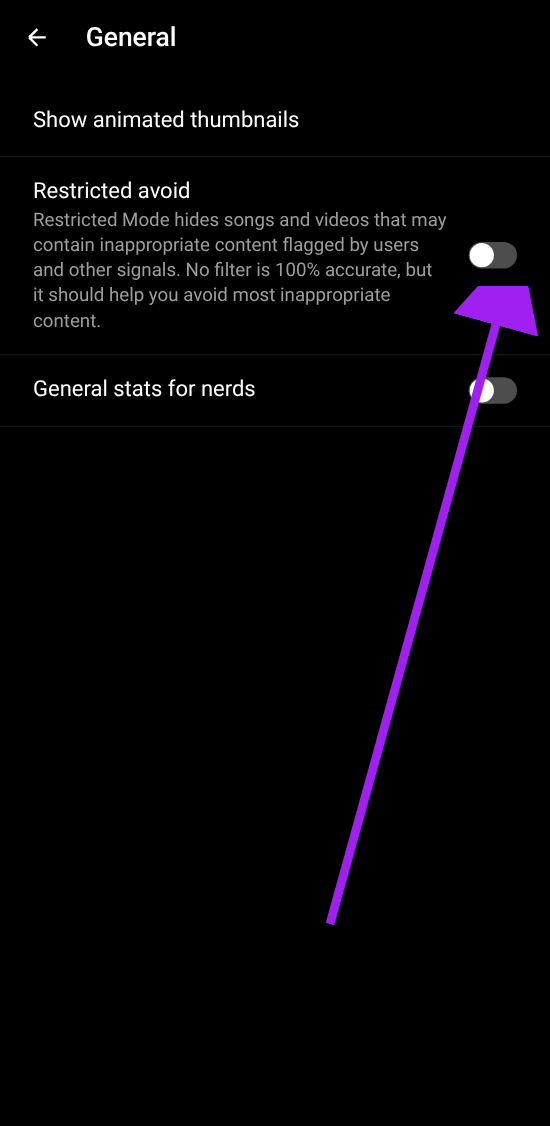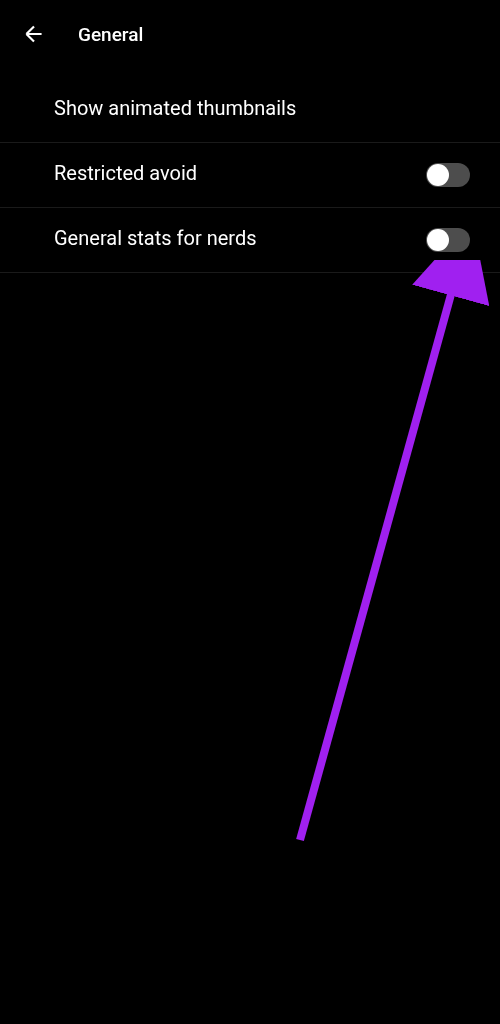--- a/index.html
+++ b/index.html
@@ -23,38 +23,37 @@
       gap: 30px;
     }
     .back-icon {
       width: 28px;
       height: 28px;
       display: flex;
       align-items: center;
       justify-content: center;
     }
     .header-title {
-      font-size: 19px;
+      font-size: 24px;
       font-weight: 500;
       color: #ffffff;
     }
     .settings-list {
       padding-top: 10px;
     }
     .setting-item {
       padding: 18px 30px 18px 30px;
       border-bottom: 1px solid #1a1a1a;
       display: flex;
       align-items: center;
       justify-content: space-between;
       gap: 20px;
     }
     .setting-content {
       flex: 1;
-      margin-left: 24px;
     }
     .setting-title {
       font-size: 20px;
       color: #ffffff;
       margin-bottom: 4px;
     }
     .setting-subtitle {
       font-size: 17px;
       color: #9e9e9e;
       line-height: 1.35;
@@ -99,20 +98,21 @@
 
   <div class="setting-item">
     <div class="setting-content">
       <div class="setting-title">Show animated thumbnails</div>
     </div>
   </div>
 
   <div class="setting-item">
     <div class="setting-content">
       <div class="setting-title">Restricted avoid</div>
+      <div class="setting-subtitle">Restricted Mode hides songs and videos that may contain inappropriate content flagged by users and other signals. No filter is 100% accurate, but it should help you avoid most inappropriate content.</div>
     </div>
     <div class="toggle">
       <div class="toggle-knob"></div>
     </div>
   </div>
 
 
   <div class="setting-item">
     <div class="setting-content">
       <div class="setting-title">General stats for nerds</div>

